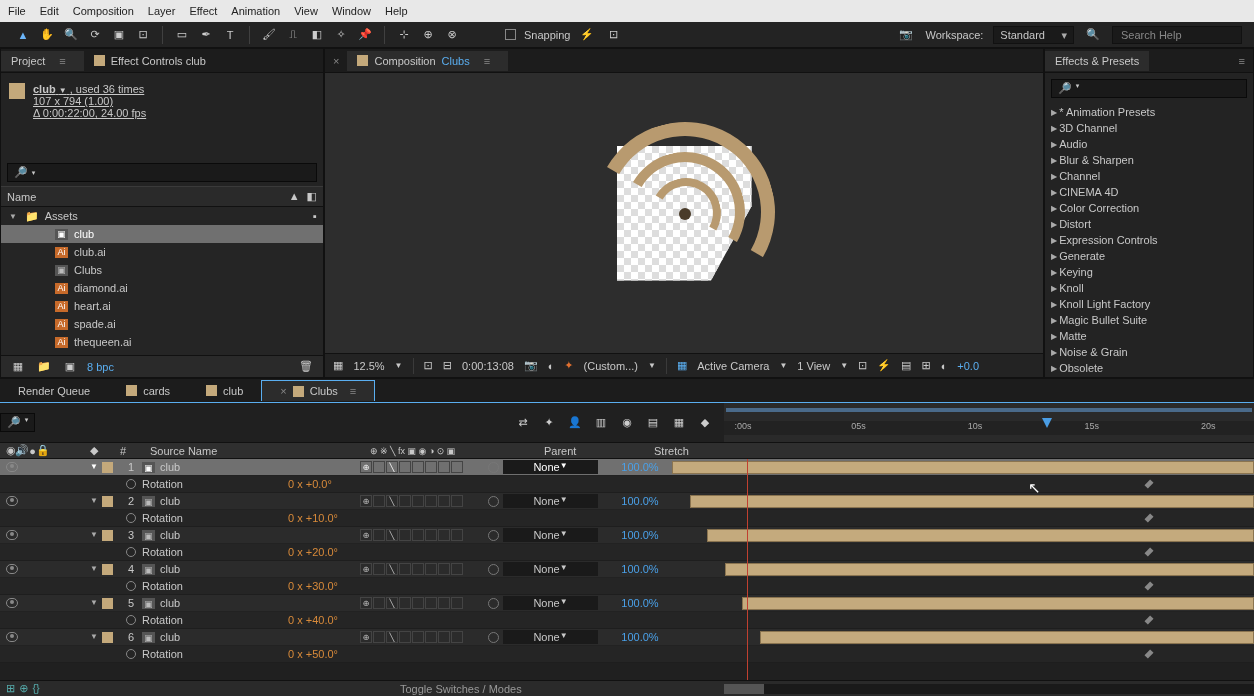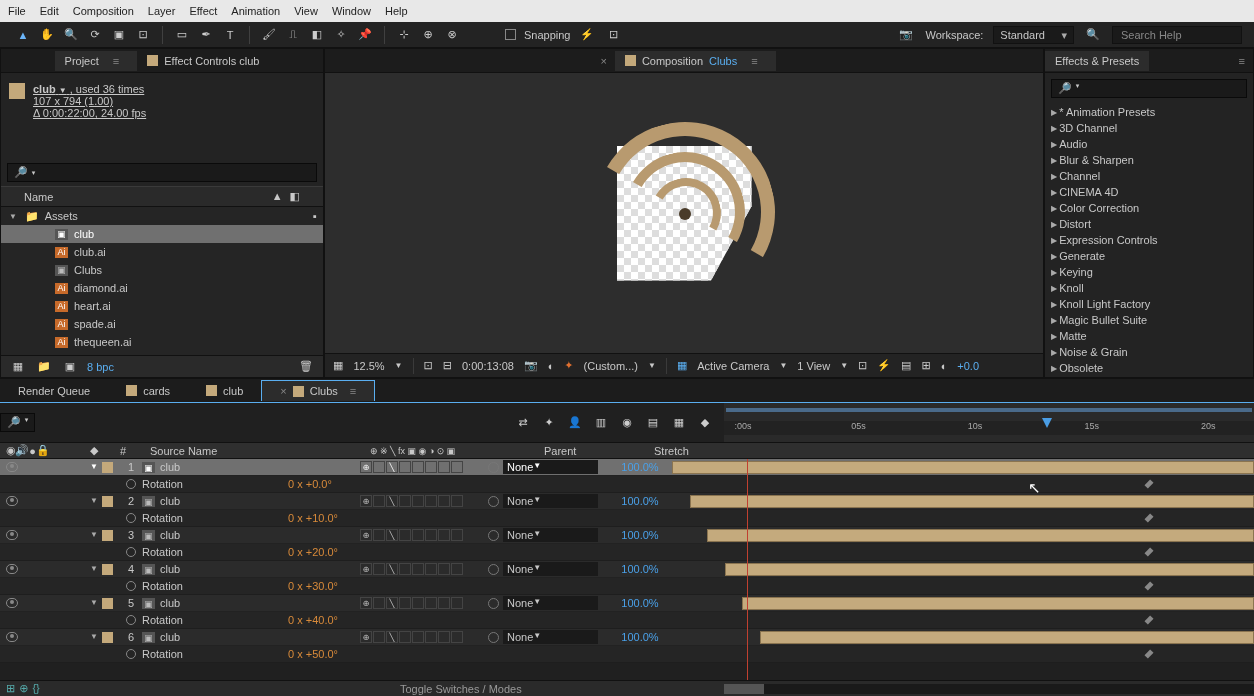--- a/index.html
+++ b/index.html
@@ -18,31 +18,31 @@
 .snapping { display: flex; align-items: center; gap: 8px; margin-left: 30px; }
 .snap-cb { width: 11px; height: 11px; border: 1px solid #888; }
 .toolbar-right { margin-left: auto; display: flex; align-items: center; gap: 10px; padding-right: 12px; }
 .workspace-sel { background: #1a1a1a; border: 1px solid #111; padding: 2px 28px 2px 6px; position: relative; }
 .workspace-sel::after { content: "▾"; position: absolute; right: 6px; top: 2px; color: #aaa; }
 .search-help { background: #1a1a1a; border: 1px solid #111; padding: 2px 8px; width: 130px; }
 
 
 .main { display: flex; height: 330px; }
 .panel { background: #232323; border: 1px solid #111; display: flex; flex-direction: column; }
-.panel-tabs { display: flex; height: 24px; align-items: center; background: #1c1c1c; border-bottom: 1px solid #111; justify-content: center; }
+.panel-tabs { display: flex; height: 24px; align-items: center; background: #1c1c1c; border-bottom: 1px solid #111; }
 .panel-tab { padding: 4px 10px; display: flex; align-items: center; gap: 6px; cursor: default; }
 .panel-tab.active { background: #2c2c2c; }
 .panel-menu { margin-left: auto; padding: 0 8px; color: #888; }
 
 
 .project { width: 324px; }
 .proj-info { padding: 10px 10px 2px 32px; position: relative; min-height: 60px; text-decoration: underline; }
 .proj-info .thumb { position: absolute; left: 8px; top: 10px; width: 16px; height: 16px; background: #c4a97b; }
 .proj-search { margin: 30px 6px 4px 6px; background: #1a1a1a; border: 1px solid #0a0a0a; padding: 2px 6px; display:flex; align-items:center; gap:4px;}
-.proj-header { display: flex; align-items: center; padding: 3px 23px; background: #2a2a2a; border-top:1px solid #3a3a3a; border-bottom:1px solid #111;}
+.proj-header { display: flex; align-items: center; padding: 3px 6px; background: #2a2a2a; border-top:1px solid #3a3a3a; border-bottom:1px solid #111;}
 .proj-header .sort { margin-left: auto; color: #888; display:flex; gap:2px;}
 .proj-list { flex: 1; background: #252525; overflow: hidden; }
 .proj-row { display: flex; align-items: center; height: 18px; padding-left: 22px; gap: 6px; }
 .proj-row.folder { padding-left: 8px; }
 .proj-row.sel { background: #707070; color: #fff; }
 .proj-row.sel span { color:#fff; }
 .folder-icon { color: #d8a94a; }
 .file-icon { width: 13px; height: 11px; display:inline-flex; align-items:center; justify-content:center; font-size:9px;}
 .ic-comp { background:#555; color:#bbb; }
 .ic-ai { background:#c76a2a; color:#fff; }
@@ -112,21 +112,21 @@
 .eye-ic::after{content:""; position:absolute; left:3px; top:1px; width:4px; height:4px; background:#888; border-radius:50%;}
 .lr-flags { width:30px; display:flex; gap:2px;}
 .twirl { font-size:8px; color:#aaa; cursor:pointer; width:10px; display:inline-block;}
 .lr-num { width:22px; text-align:center; }
 .lr-icon { width:16px; }
 .lr-name { width:200px; padding-left:2px;}
 .lr-sw { width:130px; display:flex; gap:1px; padding-left:2px;}
 .sw-box { width:12px; height:12px; border:1px solid #444; display:flex; align-items:center; justify-content:center; font-size:8px;}
 .lr-parent { width:110px; display:flex; align-items:center; gap:4px;}
 .pick { width:11px; height:11px; border:1px solid #777; border-radius:50%; position:relative;}
-.parent-sel { flex:1; background:#1a1a1a; padding:1px 4px; display:flex; justify-content:flex-start;}
+.parent-sel { flex:1; background:#1a1a1a; padding:1px 4px; display:flex; justify-content:center;}
 .lr-stretch { width:68px; color:#4aa0e8; text-align:center; padding-left:16px;}
 .lr-track { flex:1; position:relative; height:100%;}
 .bar { position:absolute; top:2px; height:13px; background:#c4aa7d; border:1px solid #8a7450;}
 .prop-name { width:232px; padding-left:70px; display:flex; align-items:center; gap:6px;}
 .stopwatch { width:10px; height:10px; border:1px solid #888; border-radius:50%;}
 .prop-val { color:#d88a3a; width:270px;}
 .key-mark { position:absolute; top:4px; width:8px; height:8px; background:#888; transform:rotate(45deg) scaleX(0.6);}
 .red-line { position:absolute; top:0; bottom:0; width:1px; background:#c04030; left:59.6%;}
 
 .tl-foot { height:16px; background:#2a2a2a; border-top:1px solid #111; display:flex; align-items:center;}

